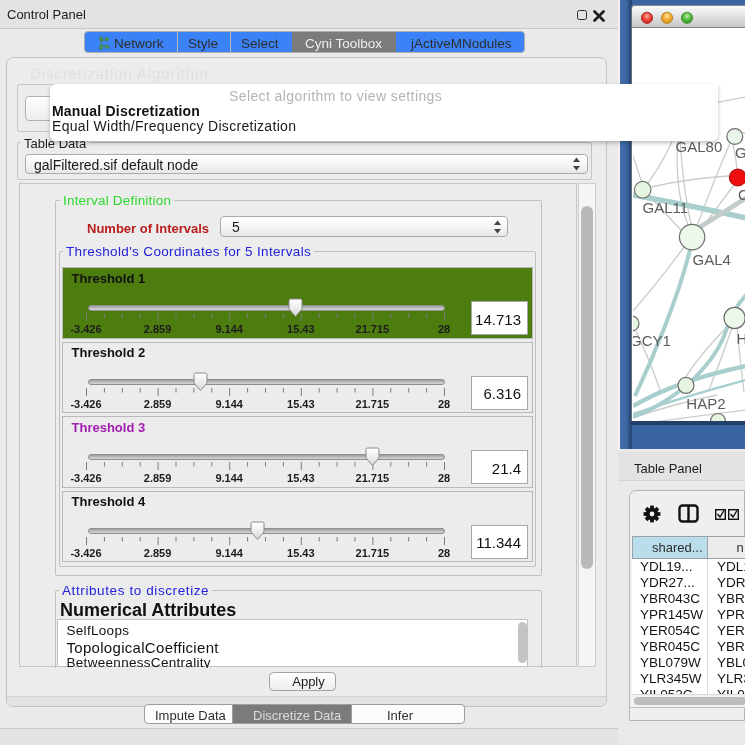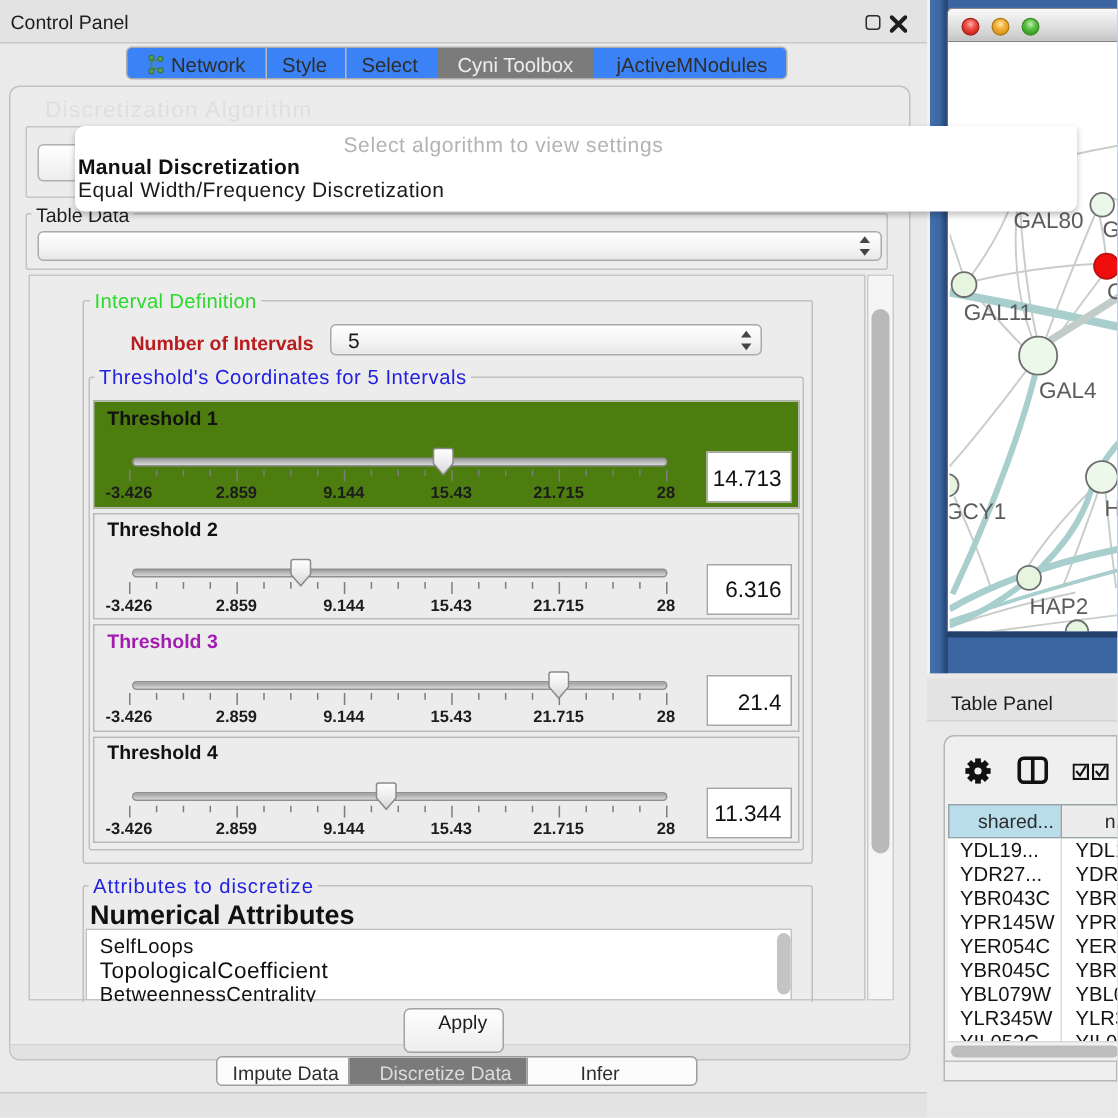--- a/index.html
+++ b/index.html
@@ -45,20 +45,21 @@
 
   <div class="abs" style="left:17px;top:84px;width:575px;height:48px;border:1px solid #c6c6c6;border-radius:2px;"></div>
   <div class="abs" style="left:30px;top:65px;font-size:15px;letter-spacing:0.9px;color:#dfdfdf;">Discretization Algorithm</div>
 
   <div class="abs" style="left:25px;top:96px;width:562px;height:25px;background:linear-gradient(#ffffff,#ededed);border:1px solid #b0b0b0;border-radius:4px;"></div>
   <div class="abs" style="left:566px;top:97px;width:21px;height:23px;background:linear-gradient(#7fb2e2,#4a86c8);border:1px solid #3c70ad;border-radius:5px;box-shadow:0 0 3px rgba(80,140,210,0.8);"></div>
 
   <div class="abs" style="left:17px;top:142px;width:575px;height:38px;border:1px solid #c3c3c3;border-radius:2px;"></div>
   <div class="abs" style="left:21px;top:136px;background:#ececec;padding:0 3px;font-size:13px;color:#1e1e1e;">Table Data</div>
   <div class="abs" style="left:25px;top:154px;width:563px;height:20px;background:linear-gradient(#ffffff 0%,#f4f4f4 55%,#e8e8e8 100%);border:1px solid #ababab;border-radius:4px;"></div>
+  <div class="abs" style="left:34px;top:156.5px;font-size:14px;color:#1a1a1a;">galFiltered.sif default node</div>
   <svg class="abs" style="left:572px;top:157px;" width="9" height="14" viewBox="0 0 9 14">
       <path d="M4.5 0.5 L8 5 L1 5 Z" fill="#444"></path>
       <path d="M4.5 13.5 L8 9 L1 9 Z" fill="#444"></path>
     </svg>
 
   <div class="abs" style="left:19px;top:183px;width:558px;height:484px;border:1px solid #c6c6c6;overflow:hidden;">
   </div>
 
   <div class="abs" style="left:55px;top:200px;width:487px;height:376px;border:1px solid #c0c0c0;border-radius:2px;"></div>
   <div class="abs" style="left:60px;top:193px;background:#ececec;padding:0 3px;font-size:13.5px;letter-spacing:0.2px;color:#2dd92d;">Interval Definition</div>
@@ -265,21 +266,21 @@
     <div class="abs" style="left:8.5px;top:18.6px;font-size:15px;letter-spacing:0.3px;color:#111;">TopologicalCoefficient</div>
     <div class="abs" style="left:8.5px;top:34.7px;font-size:13.5px;letter-spacing:0.3px;color:#111;">BetweennessCentrality</div>
     <div class="abs" style="left:460px;top:2px;width:9px;height:41px;background:#c4c4c4;border-radius:4.5px;"></div>
   </div>
 
   <div class="abs" style="left:20px;top:667.5px;width:556px;height:28px;background:#ececec;"></div>
 
   <div class="abs" style="left:578px;top:183px;width:18px;height:484px;background:#f5f5f5;border:1px solid #cccccc;"></div>
   <div class="abs" style="left:581px;top:206px;width:12px;height:363px;background:#b9b9b9;border-radius:6px;"></div>
 
-  <div class="abs" style="left:269px;top:672px;width:67px;height:30px;background:linear-gradient(#fefefe,#ededed);border:1px solid #a2a2a2;border-radius:4.5px;text-align:center;font-size:13px;color:#1c1c1c;line-height:17px;padding-left:12px;">Apply</div>
+  <div class="abs" style="left:269px;top:672px;width:67px;height:19px;background:linear-gradient(#fefefe,#ededed);border:1px solid #a2a2a2;border-radius:4.5px;text-align:center;font-size:13px;color:#1c1c1c;line-height:17px;padding-left:12px;">Apply</div>
 
   <div class="abs" style="left:144px;top:704px;width:321px;height:20px;background:#fcfcfc;border:1px solid #9e9e9e;border-radius:4px;overflow:hidden;font-size:13px;color:#2e2e2e;">
     <div class="abs" style="left:0;top:0;width:88px;height:21px;border-right:1px solid #9e9e9e;"></div>
     <div class="abs" style="left:88px;top:0;width:118px;height:21px;background:#7b7b7b;"></div>
     <div class="abs" style="left:206px;top:0;width:113px;height:21px;border-left:1px solid #9e9e9e;"></div>
     <div class="abs" style="left:10px;top:3px;">Impute Data</div>
     <div class="abs" style="left:108px;top:3px;color:#dcdcdc;">Discretize Data</div>
     <div class="abs" style="left:226px;top:3px;margin-left:16px;">Infer Network</div>
   </div>
 

